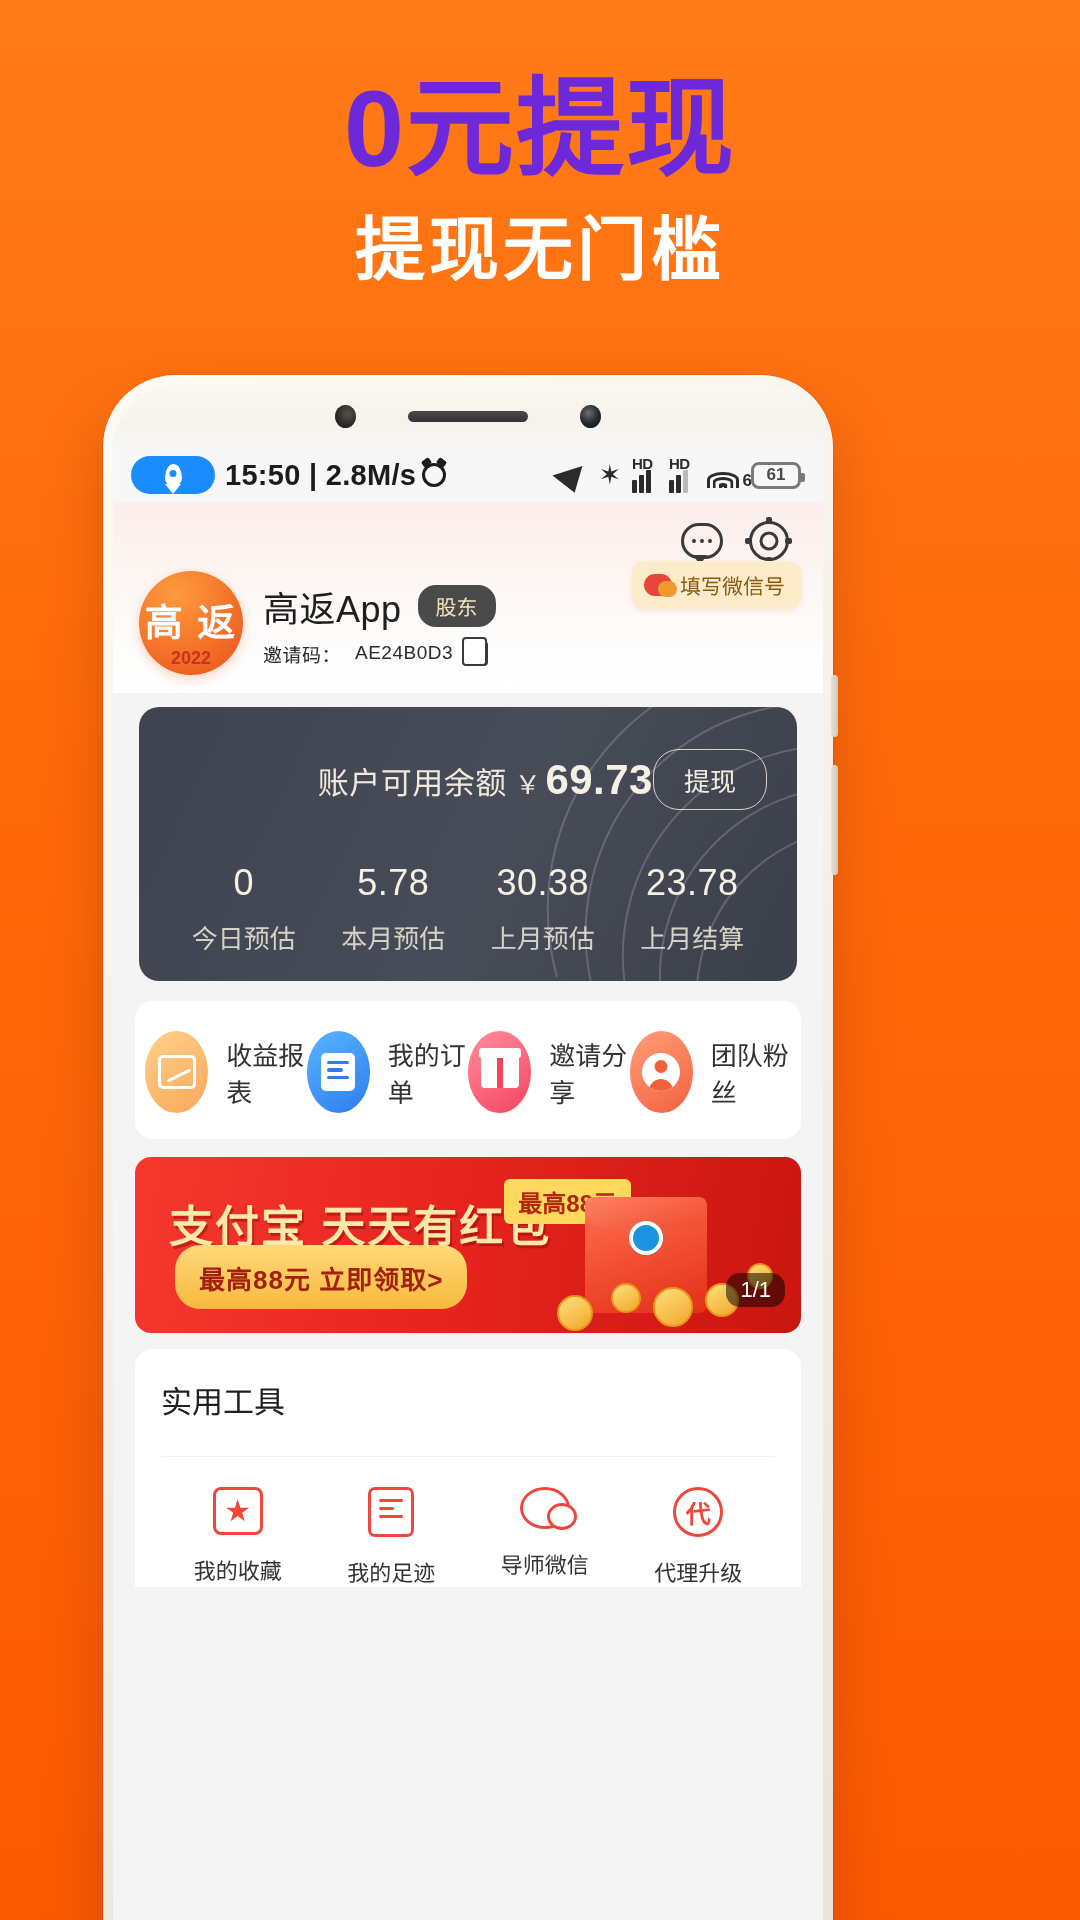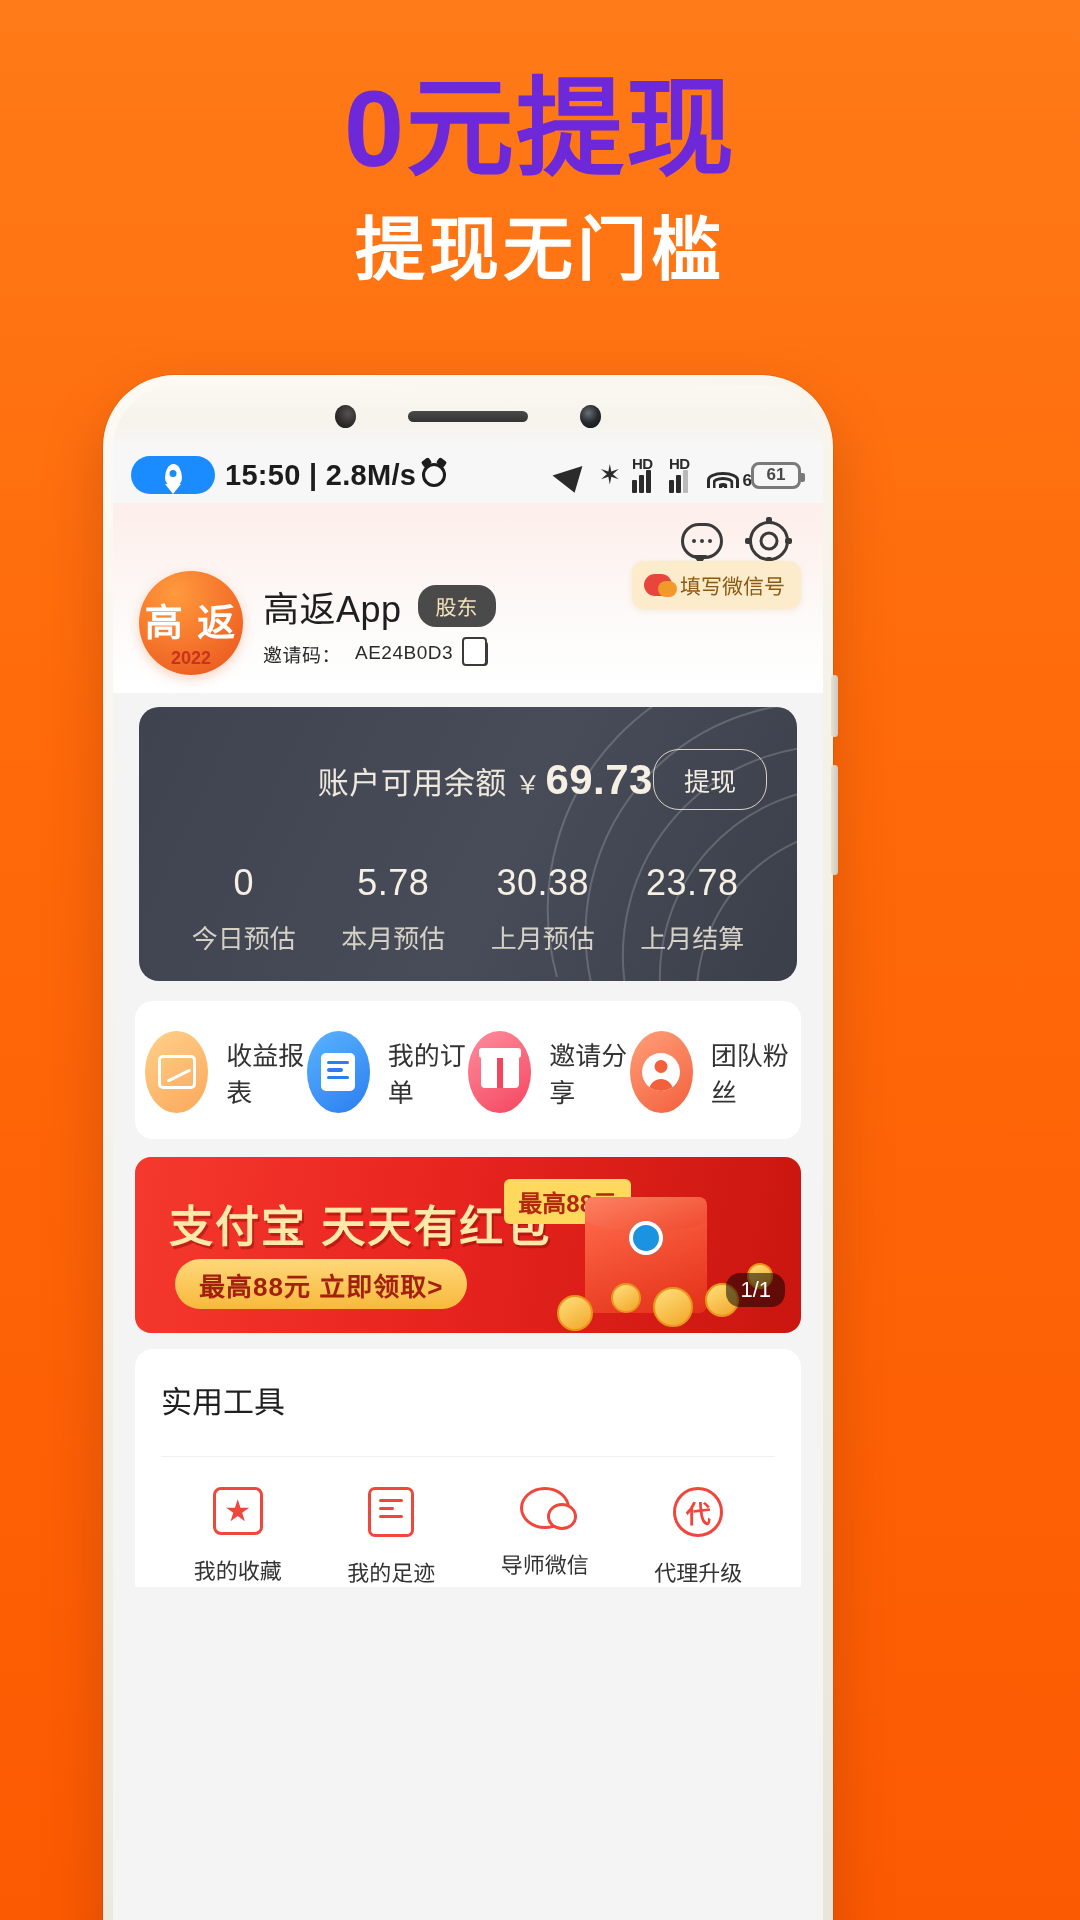--- a/index.html
+++ b/index.html
@@ -171,21 +171,21 @@
   .gl-gift:before{content:"";position:absolute;left:50%;top:0;transform:translateX(-50%);width:6px;height:32px;background:#f4455f;}
   .gl-gift:after{content:"";position:absolute;left:-2px;top:-8px;width:42px;height:10px;background:#fff;border-radius:3px;}
 
   
   .banner{
     margin:18px 22px 0 22px;height:176px;border-radius:16px;position:relative;overflow:hidden;
     background:linear-gradient(100deg,#f5392e 0%,#e8241f 46%,#c9160f 100%);
   }
   .bn-title{position:absolute;left:34px;top:34px;font-size:44px;font-weight:800;color:#ffe9a8;
     letter-spacing:2px;text-shadow:2px 3px 0 rgba(130,10,5,.45);}
-  .bn-btn{position:absolute;left:40px;bottom:24px;height:50px;padding:0 24px;border-radius:25px;
+  .bn-btn{position:absolute;left:40px;bottom:24px;height:64px;padding:0 24px;border-radius:25px;
     background:linear-gradient(180deg,#ffd87a,#f7b93c);display:flex;align-items:center;
     font-size:26px;color:#a4200c;font-weight:700;letter-spacing:1px;}
   .bn-tag{position:absolute;right:170px;top:22px;background:#ffd95e;color:#b3270d;font-size:24px;font-weight:700;
     padding:5px 14px;border-radius:6px;}
   .bn-packet{position:absolute;right:94px;top:52px;width:122px;height:104px;border-radius:8px;
     background:linear-gradient(160deg,#ff6a4a,#e33017);}
   .bn-packet:before{content:"";position:absolute;left:0;right:0;top:-12px;height:34px;border-radius:8px 8px 40% 40%;
     background:linear-gradient(160deg,#ff8163,#ef492c);}
   .bn-packet:after{content:"";position:absolute;left:50%;top:12px;transform:translateX(-50%);
     width:34px;height:34px;border-radius:50%;background:#1b93e0;box-shadow:inset 0 0 0 4px #fff;}

